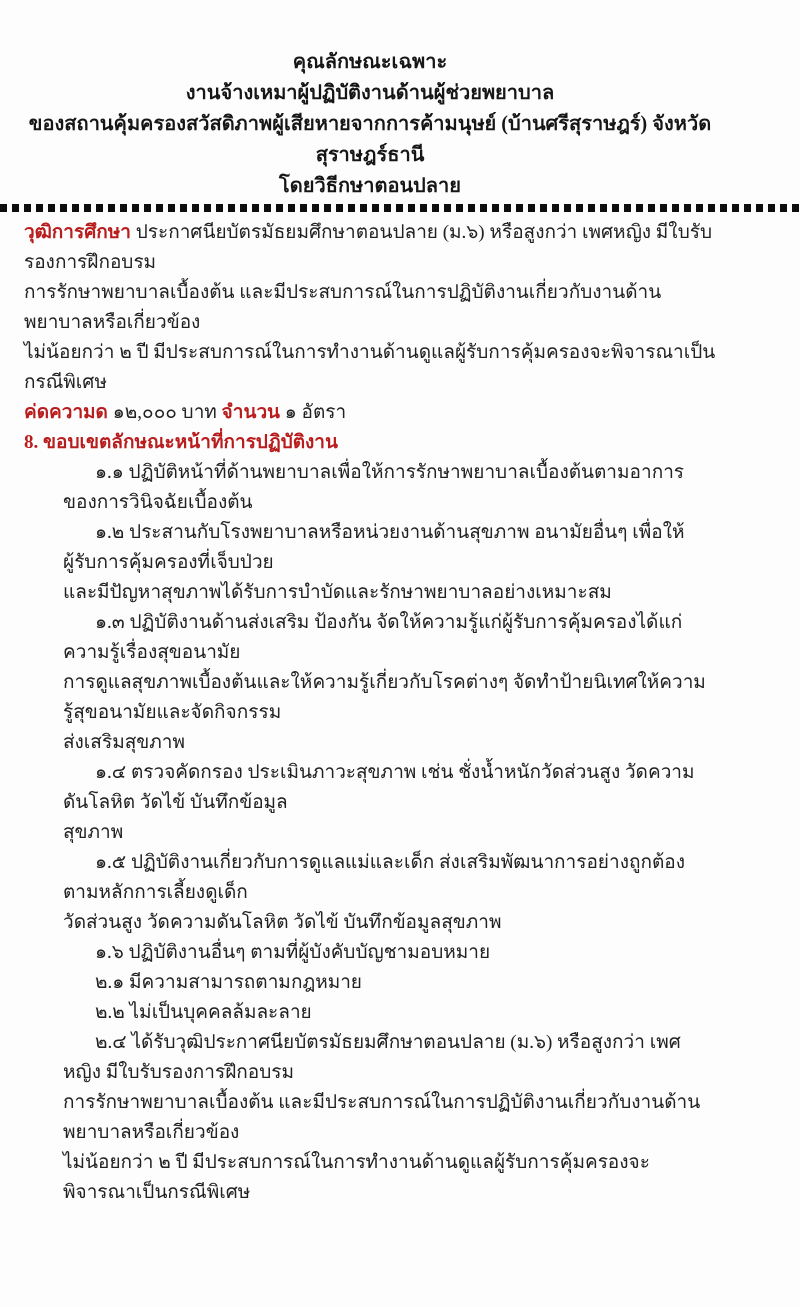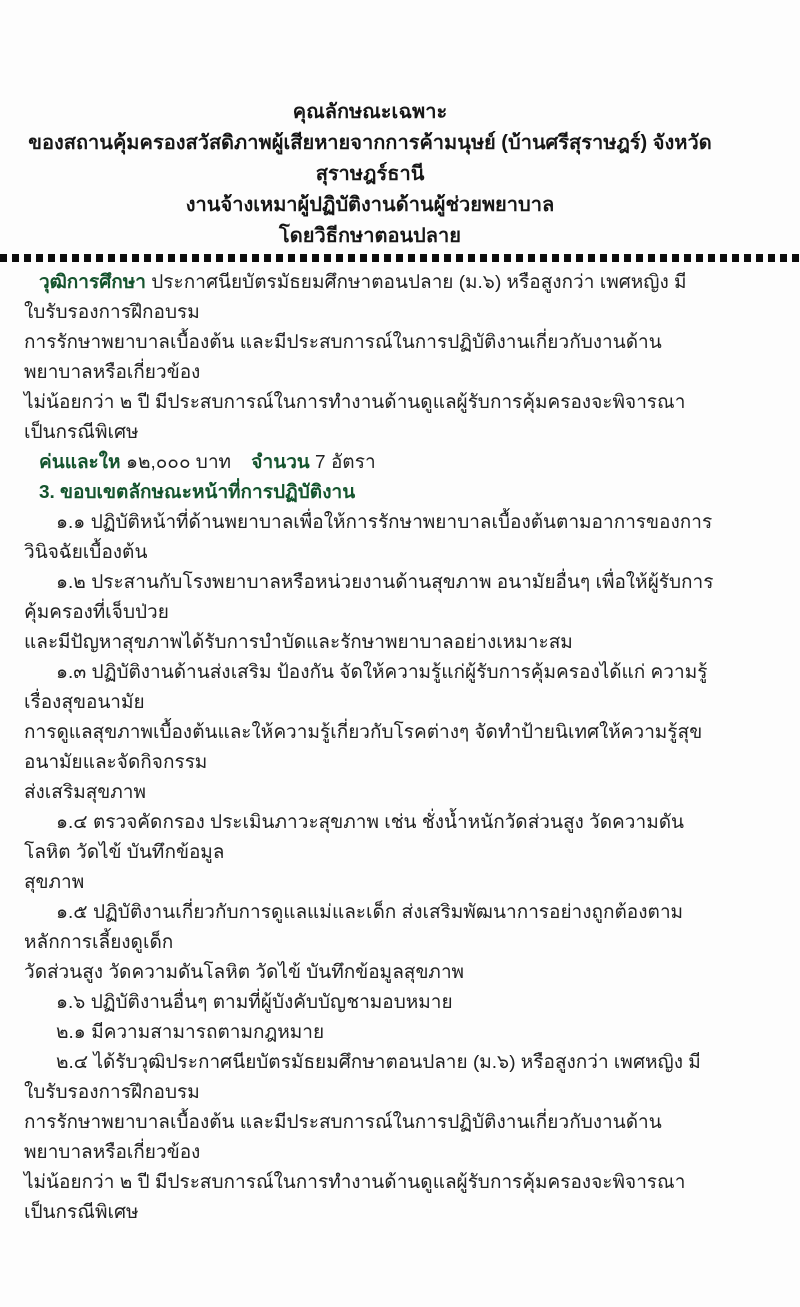--- a/index.html
+++ b/index.html
@@ -11,22 +11,23 @@
     height: 1307px;
     background: #fdfdfd;
     font-family: "Liberation Sans", "DejaVu Sans", sans-serif;
     color: #1e1e1e;
     overflow: hidden;
   }
   .page {
     width: 740px;
     height: 1307px;
     box-sizing: border-box;
-    padding-top: 96px;
+    padding-top: 46px;
     background: #fdfdfd;
+    font-family: Liberation Serif, serif;
   }
   .title-block {
     text-align: center;
     font-weight: bold;
     font-size: 20px;
     line-height: 31px;
     color: #161616;
     padding: 0 10px;
   }
   .separator {
@@ -44,57 +45,58 @@
   }
   .para {
     font-size: 19px;
     line-height: 30px;
     white-space: pre-wrap;
     margin: 0;
     color: #222222;
   }
   .para.indent {
     text-indent: 32px;
+    margin-left: 39px;
   }
   .para .b {
     font-weight: bold;
-    color: #14532d;
-    margin-left: 15px;
+    color: #b91c1c;
   }
   .para.heading {
     font-weight: bold;
     color: #131313;
   }
 </style>
 </head>
 <body>
 
 <div class="page">
   <div class="title-block">
       <div>คุณลักษณะเฉพาะ</div>
+      <div>งานจ้างเหมาผู้ปฏิบัติงานด้านผู้ช่วยพยาบาล</div>
       <div>ของสถานคุ้มครองสวัสดิภาพผู้เสียหายจากการค้ามนุษย์ (บ้านศรีสุราษฎร์) จังหวัดสุราษฎร์ธานี</div>
-      <div>งานจ้างเหมาผู้ปฏิบัติงานด้านผู้ช่วยพยาบาล</div>
       <div>โดยวิธีกษาตอนปลาย</div>
     </div>
   <div class="separator"></div>
   <div class="content">
       <p class="para"><span class="b">วุฒิการศึกษา</span><span> ประกาศนียบัตรมัธยมศึกษาตอนปลาย (ม.๖) หรือสูงกว่า เพศหญิง มีใบรับรองการฝึกอบรม
 การรักษาพยาบาลเบื้องต้น และมีประสบการณ์ในการปฏิบัติงานเกี่ยวกับงานด้านพยาบาลหรือเกี่ยวข้อง
 ไม่น้อยกว่า ๒ ปี มีประสบการณ์ในการทำงานด้านดูแลผู้รับการคุ้มครองจะพิจารณาเป็นกรณีพิเศษ</span></p>
-      <p class="para"><span class="b">ค่นและให</span><span> ๑๒,๐๐๐ บาท </span><span class="b">จำนวน</span><span> 7 อัตรา</span></p>
-      <p class="para heading"><span class="b">3. ขอบเขตลักษณะหน้าที่การปฏิบัติงาน</span></p>
+      <p class="para"><span class="b">ค่ดความด</span><span> ๑๒,๐๐๐ บาท </span><span class="b">จำนวน</span><span> ๑ อัตรา</span></p>
+      <p class="para heading"><span class="b">8. ขอบเขตลักษณะหน้าที่การปฏิบัติงาน</span></p>
       <p class="para indent"><span>๑.๑ ปฏิบัติหน้าที่ด้านพยาบาลเพื่อให้การรักษาพยาบาลเบื้องต้นตามอาการของการวินิจฉัยเบื้องต้น</span></p>
       <p class="para indent"><span>๑.๒ ประสานกับโรงพยาบาลหรือหน่วยงานด้านสุขภาพ อนามัยอื่นๆ เพื่อให้ผู้รับการคุ้มครองที่เจ็บป่วย
 และมีปัญหาสุขภาพได้รับการบำบัดและรักษาพยาบาลอย่างเหมาะสม</span></p>
       <p class="para indent"><span>๑.๓ ปฏิบัติงานด้านส่งเสริม ป้องกัน จัดให้ความรู้แก่ผู้รับการคุ้มครองได้แก่ ความรู้เรื่องสุขอนามัย
 การดูแลสุขภาพเบื้องต้นและให้ความรู้เกี่ยวกับโรคต่างๆ จัดทำป้ายนิเทศให้ความรู้สุขอนามัยและจัดกิจกรรม
 ส่งเสริมสุขภาพ</span></p>
       <p class="para indent"><span>๑.๔ ตรวจคัดกรอง ประเมินภาวะสุขภาพ เช่น ชั่งน้ำหนักวัดส่วนสูง วัดความดันโลหิต วัดไข้ บันทึกข้อมูล
 สุขภาพ</span></p>
       <p class="para indent"><span>๑.๕ ปฏิบัติงานเกี่ยวกับการดูแลแม่และเด็ก ส่งเสริมพัฒนาการอย่างถูกต้องตามหลักการเลี้ยงดูเด็ก
 วัดส่วนสูง วัดความดันโลหิต วัดไข้ บันทึกข้อมูลสุขภาพ</span></p>
       <p class="para indent"><span>๑.๖ ปฏิบัติงานอื่นๆ ตามที่ผู้บังคับบัญชามอบหมาย</span></p>
       <p class="para indent"><span>๒.๑ มีความสามารถตามกฎหมาย</span></p>
+      <p class="para indent"><span>๒.๒ ไม่เป็นบุคคลล้มละลาย</span></p>
       <p class="para indent"><span>๒.๔ ได้รับวุฒิประกาศนียบัตรมัธยมศึกษาตอนปลาย (ม.๖) หรือสูงกว่า เพศหญิง มีใบรับรองการฝึกอบรม
 การรักษาพยาบาลเบื้องต้น และมีประสบการณ์ในการปฏิบัติงานเกี่ยวกับงานด้านพยาบาลหรือเกี่ยวข้อง
 ไม่น้อยกว่า ๒ ปี มีประสบการณ์ในการทำงานด้านดูแลผู้รับการคุ้มครองจะพิจารณาเป็นกรณีพิเศษ</span></p>
     </div>
 </div>
 
 </body></html>

